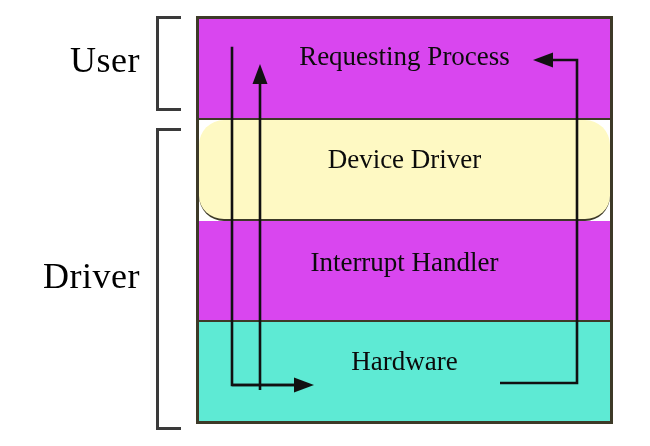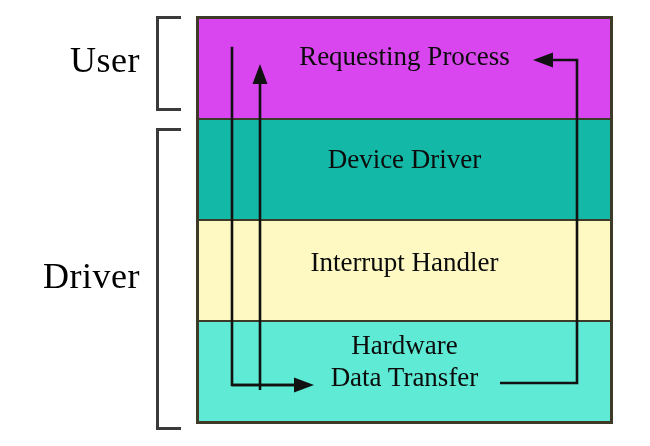--- a/index.html
+++ b/index.html
@@ -105,32 +105,31 @@
   <div class="bracket" id="bracket-user" style="border-color: rgb(58, 58, 58) transparent rgb(58, 58, 58) rgb(58, 58, 58);"></div>
 
   <div class="bracket" id="bracket-kernel" style="border-color: rgb(58, 58, 58) transparent rgb(58, 58, 58) rgb(58, 58, 58);"></div>
 
   <div id="stack" style="border-color: rgb(61, 58, 40);">
 
     <div class="layer" id="layer-user-process" style="background: #d946ef;">
       <span class="layer-text">Requesting Process</span>
     </div>
 
-    <div class="layer" id="layer-device-driver" style="background: #14b8a6;">
+    <div class="layer" id="layer-device-driver" style="background: #fef9c3; border-radius: 25px;">
       <span class="layer-text">Device Driver</span>
     </div>
 
-    <div class="layer" id="layer-interrupt" style="background: #fef9c3;">
+    <div class="layer" id="layer-interrupt" style="background: #d946ef;">
       <span class="layer-text">Interrupt Handler</span>
     </div>
 
     <div class="layer" id="layer-hardware" style="background: #5eead4;">
       <span class="layer-text">
         <span>Hardware</span>
-        <span class="hw-line2">Data Transfer</span>
       </span>
     </div>
 
   </div>
 
   <svg id="arrows" viewBox="0 0 650 446">
 
     <g>
       <path d="M 232 48 L 232 385 L 300 385" fill="none" stroke="#111111" stroke-width="2.6" stroke-linecap="square" stroke-linejoin="miter"></path>
     </g>

